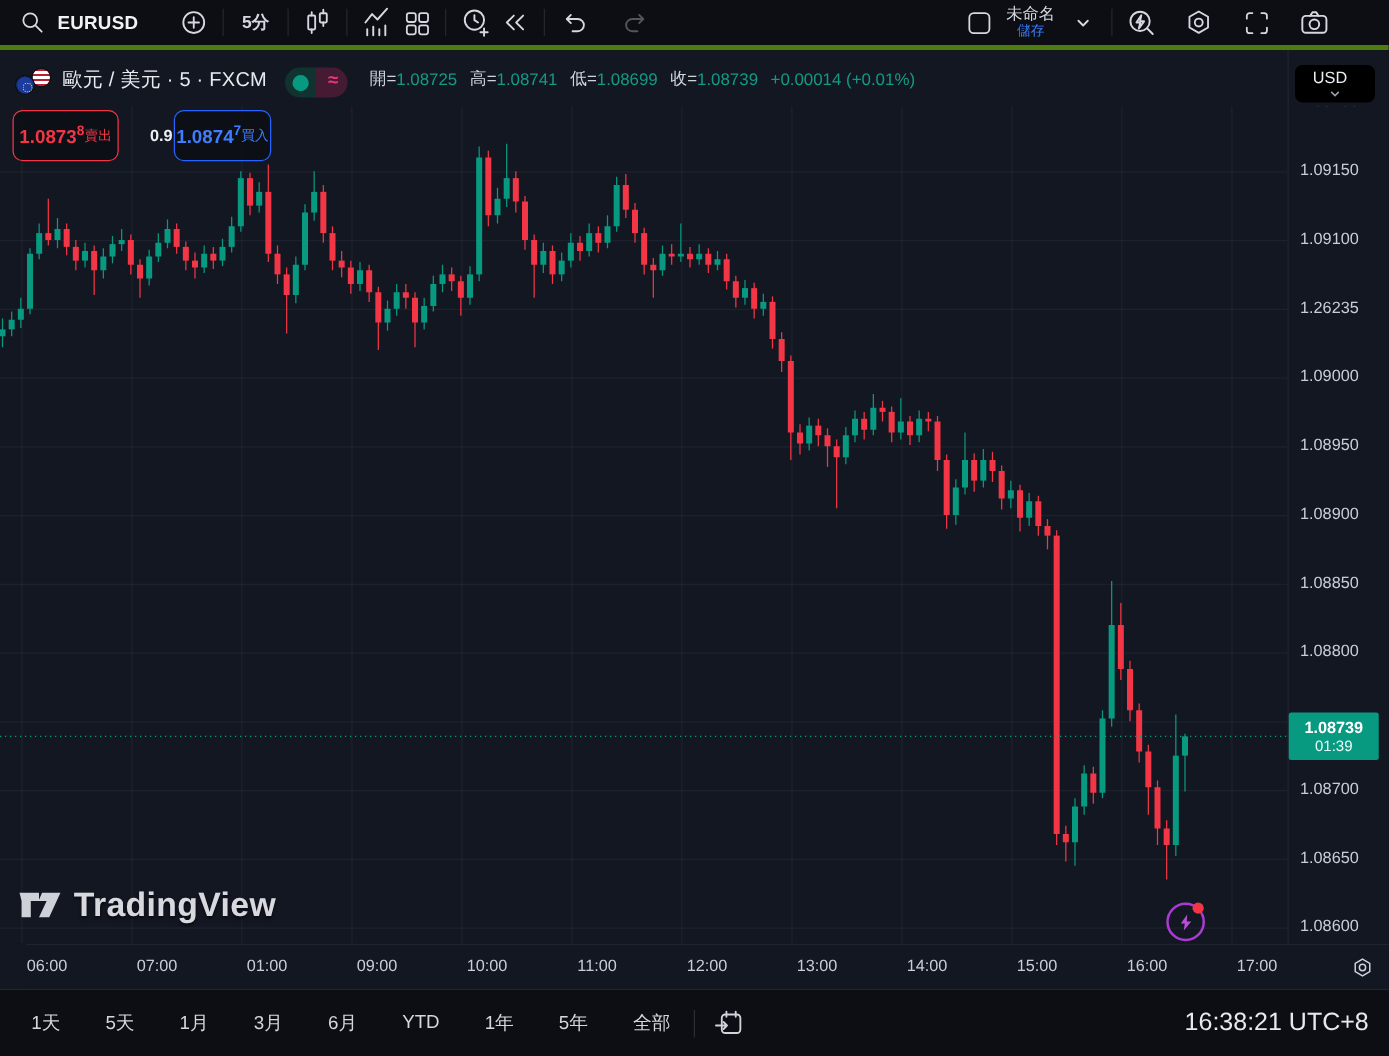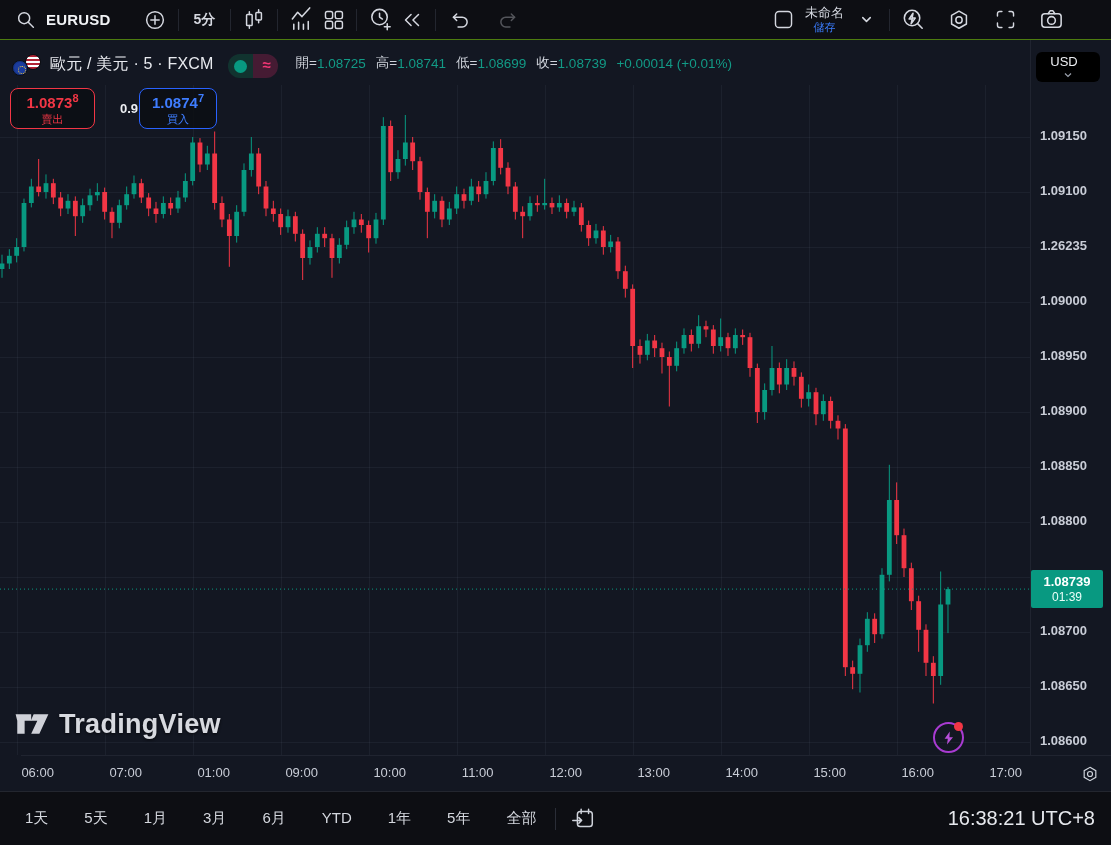--- a/index.html
+++ b/index.html
@@ -2,21 +2,21 @@
 <html><head>
 <meta charset="utf-8">
 <style>
   * { margin:0; padding:0; box-sizing:border-box; }
   html,body { width:1111px; height:845px; background:#131722; overflow:hidden;
     font-family:"Liberation Sans", sans-serif; -webkit-font-smoothing:antialiased; }
   .app { position:relative; width:1111px; height:845px; background:#131722; }
 
   
   .top-toolbar { position:absolute; left:0; top:0; width:1111px; height:40px;
-    background:#0d0e13; border-bottom:1px solid #4d7c0f; display:flex; align-items:center; padding:0 10px; }
+    background:#0d0e13; border-bottom:4px solid #4d7c0f; display:flex; align-items:center; padding:0 10px; }
   .tb-group { display:flex; align-items:center; }
   .icon-btn { display:flex; align-items:center; justify-content:center; height:32px; min-width:32px;
     border-radius:6px; cursor:pointer; color:#d5d8e0; }
   .icon-btn svg { stroke:#d5d8e0; fill:none; stroke-width:1.6; stroke-linecap:round; stroke-linejoin:round; }
   .tb-divider { width:1px; height:22px; background:#23262f; margin:0 7px; }
   .symbol-name { color:#f0f2f5; font-size:15px; font-weight:bold; margin-left:4px; letter-spacing:.2px; }
   .interval-label { color:#d5d8e0; font-size:14px; font-weight:bold; padding:0 8px; }
   .layout-block { display:flex; flex-direction:column; align-items:center; line-height:1.15; padding:0 6px; cursor:pointer; }
   .layout-name { color:#d5d8e0; font-size:13px; }
   .layout-save { color:#3b7dff; font-size:11px; }
@@ -41,21 +41,21 @@
   .legend-toggle .dot { width:13px; height:13px; border-radius:50%; background:#089981; margin-left:6px; }
   .legend-toggle .approx { position:absolute; right:7px; top:2px; color:#f23674; font-size:15px; font-weight:bold; }
   .ohlc-row { display:flex; align-items:center; margin-left:18px; font-size:13.5px; }
   .ohlc-row .lbl { color:#cfd3db; margin-left:10px; }
   .ohlc-row .val { color:#129a86; font-weight:500; }
   .ohlc-row .chg { color:#129a86; margin-left:10px; font-weight:500; }
 
   
   .trade-row { position:absolute; left:10px; top:48px; display:flex; align-items:center; z-index:5; }
   .trade-btn { width:85px; height:41px; border-radius:8px; background:rgba(12,14,19,.85);
-    display:flex; flex-direction:column; align-items:center; justify-content:center; cursor:pointer; line-height:1.1; }
+    display:flex; flex-direction:row; align-items:center; justify-content:center; cursor:pointer; line-height:1.1; }
   .sell { border:1px solid #f23645; color:#f23645; }
   .buy  { border:1px solid #2962ff; color:#3f7dff; margin-left:44px; width:78px; }
   .trade-price { font-size:15px; font-weight:bold; }
   .trade-price sup { font-size:11px; }
   .trade-label { font-size:11px; margin-top:1px; }
   .spread { position:absolute; left:104px; width:30px; top:0; height:41px; display:flex; align-items:center;
     justify-content:center; color:#eceef2; font-size:13px; font-weight:bold; }
 
   
   .watermark { position:absolute; left:14px; top:668px; display:flex; align-items:center; z-index:4; opacity:.95; }
@@ -68,21 +68,21 @@
     border:2px solid #a93bd2; display:flex; align-items:center; justify-content:center; cursor:pointer; z-index:4; }
   .stream-btn:after { content:""; position:absolute; right:-1px; top:-2px; width:9px; height:9px;
     border-radius:50%; background:#f23645; }
 
   
   .price-axis { position:absolute; left:1030px; top:40px; width:81px; height:715px;
     background:#131722; border-left:1px solid #202430; }
   .usd-btn { position:absolute; left:5px; top:12px; width:64px; height:30px; background:#000000;
     border-radius:6px; display:flex; align-items:center; justify-content:center; cursor:pointer;flex-direction:column; }
   .usd-btn .cur { color:#eceef2; font-size:13px; font-weight:500; margin-right:8px; }
-  .axis-labels { position:absolute; left:0; top:45px; right:0; bottom:0; overflow:hidden; cursor:ns-resize;font-weight:bold; }
+  .axis-labels { position:absolute; left:0; top:45px; right:0; bottom:0; overflow:hidden; cursor:ns-resize; }
   .axis-price-label { position:absolute; left:9px; color:#c9cdd7; font-size:13px; }
   .price-tag { position:absolute; left:0; width:72px; height:38px; background:#089981; border-radius:2px;
     display:flex; flex-direction:column; align-items:center; justify-content:center; line-height:1.2; z-index:6; }
   .price-tag .p { color:#fff; font-size:13px; font-weight:bold; }
   .price-tag .cd { color:#eafff9; font-size:12px; }
 
   
   .time-axis { position:absolute; left:0; top:755px; width:1111px; height:36px; background:#131722;
     border-top:1px solid #202430; overflow:hidden; cursor:ew-resize;margin-left:21px; }
   .time-label { position:absolute; top:9px; transform:translateX(-50%); color:#c9cdd7; font-size:13px; font-weight:500; }

